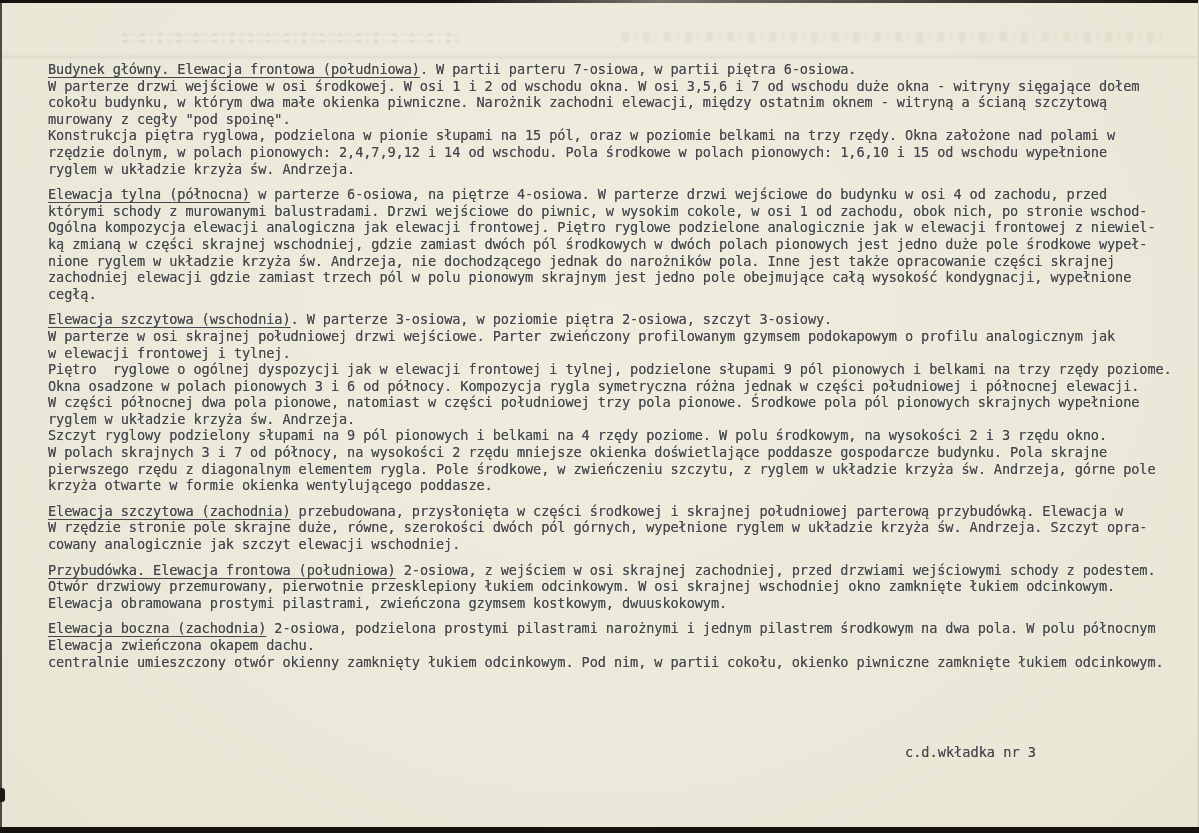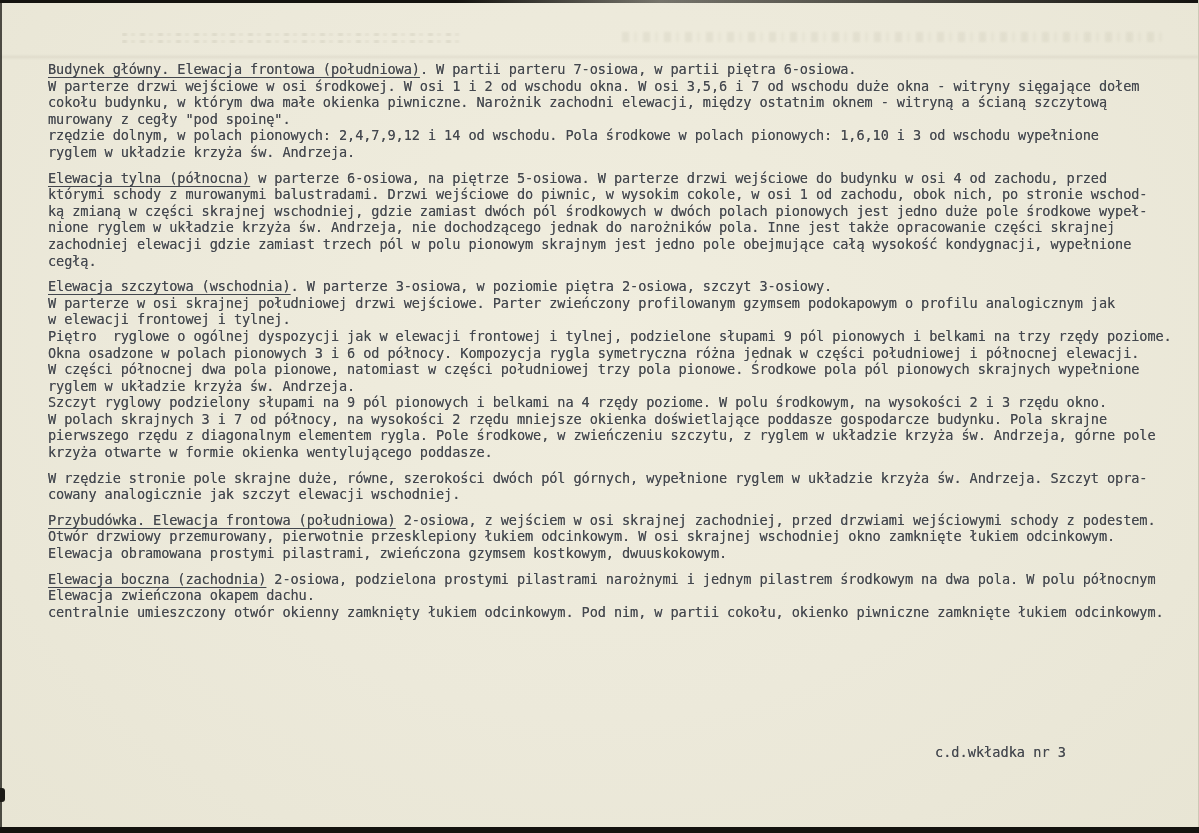--- a/index.html
+++ b/index.html
@@ -35,62 +35,64 @@
     text-shadow:0 0 0.5px rgba(67,71,78,.65);
   }
   .block{margin:0 0 9px 0;}
   .line{white-space:pre;height:16.6px;}
   .u{text-decoration:underline;text-decoration-thickness:1px;text-underline-offset:3px;}
   .footer-note{
     position:absolute;left:905px;top:744px;
     color:#43474e;font-size:13.6px;line-height:16.6px;
     text-shadow:0 0 0.5px rgba(67,71,78,.65);
     white-space:pre;
-    margin-left:30px;
   }
 </style>
 </head>
 <body>
 
 <div class="page" style="background-color: rgb(236, 233, 218);">
   <div class="ghost ghost-left"></div>
   <div class="ghost ghost-right"></div>
   <div class="streak"></div>
 
   <div class="doc" style="color: rgb(67, 71, 78);">
       <div class="block">
         <div class="line"><span class="u">Budynek główny. Elewacja frontowa (południowa)</span><span>. W partii parteru 7-osiowa, w partii piętra 6-osiowa.</span></div>
         <div class="line"><span>W parterze drzwi wejściowe w osi środkowej. W osi 1 i 2 od wschodu okna. W osi 3,5,6 i 7 od wschodu duże okna - witryny sięgające dołem</span></div>
         <div class="line"><span>cokołu budynku, w którym dwa małe okienka piwniczne. Narożnik zachodni elewacji, między ostatnim oknem - witryną a ścianą szczytową</span></div>
         <div class="line"><span>murowany z cegły "pod spoinę".</span></div>
-        <div class="line"><span>rzędzie dolnym, w polach pionowych: 2,4,7,9,12 i 14 od wschodu. Pola środkowe w polach pionowych: 1,6,10 i 3 od wschodu wypełnione</span></div>
+        <div class="line"><span>Konstrukcja piętra ryglowa, podzielona w pionie słupami na 15 pól, oraz w poziomie belkami na trzy rzędy. Okna założone nad polami w</span></div>
+        <div class="line"><span>rzędzie dolnym, w polach pionowych: 2,4,7,9,12 i 14 od wschodu. Pola środkowe w polach pionowych: 1,6,10 i 15 od wschodu wypełnione</span></div>
         <div class="line"><span>ryglem w układzie krzyża św. Andrzeja.</span></div>
       </div>
       <div class="block">
-        <div class="line"><span class="u">Elewacja tylna (północna)</span><span> w parterze 6-osiowa, na piętrze 5-osiowa. W parterze drzwi wejściowe do budynku w osi 4 od zachodu, przed</span></div>
+        <div class="line"><span class="u">Elewacja tylna (północna)</span><span> w parterze 6-osiowa, na piętrze 4-osiowa. W parterze drzwi wejściowe do budynku w osi 4 od zachodu, przed</span></div>
         <div class="line"><span>którymi schody z murowanymi balustradami. Drzwi wejściowe do piwnic, w wysokim cokole, w osi 1 od zachodu, obok nich, po stronie wschod-</span></div>
+        <div class="line"><span>Ogólna kompozycja elewacji analogiczna jak elewacji frontowej. Piętro ryglowe podzielone analogicznie jak w elewacji frontowej z niewiel-</span></div>
         <div class="line"><span>ką zmianą w części skrajnej wschodniej, gdzie zamiast dwóch pól środkowych w dwóch polach pionowych jest jedno duże pole środkowe wypeł-</span></div>
         <div class="line"><span>nione ryglem w układzie krzyża św. Andrzeja, nie dochodzącego jednak do narożników pola. Inne jest także opracowanie części skrajnej</span></div>
         <div class="line"><span>zachodniej elewacji gdzie zamiast trzech pól w polu pionowym skrajnym jest jedno pole obejmujące całą wysokość kondygnacji, wypełnione</span></div>
         <div class="line"><span>cegłą.</span></div>
       </div>
       <div class="block">
         <div class="line"><span class="u">Elewacja szczytowa (wschodnia)</span><span>. W parterze 3-osiowa, w poziomie piętra 2-osiowa, szczyt 3-osiowy.</span></div>
         <div class="line"><span>W parterze w osi skrajnej południowej drzwi wejściowe. Parter zwieńczony profilowanym gzymsem podokapowym o profilu analogicznym jak</span></div>
         <div class="line"><span>w elewacji frontowej i tylnej.</span></div>
         <div class="line"><span>Piętro  ryglowe o ogólnej dyspozycji jak w elewacji frontowej i tylnej, podzielone słupami 9 pól pionowych i belkami na trzy rzędy poziome.</span></div>
         <div class="line"><span>Okna osadzone w polach pionowych 3 i 6 od północy. Kompozycja rygla symetryczna różna jednak w części południowej i północnej elewacji.</span></div>
         <div class="line"><span>W części północnej dwa pola pionowe, natomiast w części południowej trzy pola pionowe. Środkowe pola pól pionowych skrajnych wypełnione</span></div>
         <div class="line"><span>ryglem w układzie krzyża św. Andrzeja.</span></div>
         <div class="line"><span>Szczyt ryglowy podzielony słupami na 9 pól pionowych i belkami na 4 rzędy poziome. W polu środkowym, na wysokości 2 i 3 rzędu okno.</span></div>
         <div class="line"><span>W polach skrajnych 3 i 7 od północy, na wysokości 2 rzędu mniejsze okienka doświetlające poddasze gospodarcze budynku. Pola skrajne</span></div>
         <div class="line"><span>pierwszego rzędu z diagonalnym elementem rygla. Pole środkowe, w zwieńczeniu szczytu, z ryglem w układzie krzyża św. Andrzeja, górne pole</span></div>
         <div class="line"><span>krzyża otwarte w formie okienka wentylującego poddasze.</span></div>
       </div>
       <div class="block">
+        <div class="line"><span class="u">Elewacja szczytowa (zachodnia)</span><span> przebudowana, przysłonięta w części środkowej i skrajnej południowej parterową przybudówką. Elewacja w</span></div>
         <div class="line"><span>W rzędzie stronie pole skrajne duże, równe, szerokości dwóch pól górnych, wypełnione ryglem w układzie krzyża św. Andrzeja. Szczyt opra-</span></div>
         <div class="line"><span>cowany analogicznie jak szczyt elewacji wschodniej.</span></div>
       </div>
       <div class="block">
         <div class="line"><span class="u">Przybudówka. Elewacja frontowa (południowa)</span><span> 2-osiowa, z wejściem w osi skrajnej zachodniej, przed drzwiami wejściowymi schody z podestem.</span></div>
         <div class="line"><span>Otwór drzwiowy przemurowany, pierwotnie przesklepiony łukiem odcinkowym. W osi skrajnej wschodniej okno zamknięte łukiem odcinkowym.</span></div>
         <div class="line"><span>Elewacja obramowana prostymi pilastrami, zwieńczona gzymsem kostkowym, dwuuskokowym.</span></div>
       </div>
       <div class="block">
         <div class="line"><span class="u">Elewacja boczna (zachodnia)</span><span> 2-osiowa, podzielona prostymi pilastrami narożnymi i jednym pilastrem środkowym na dwa pola. W polu północnym</span></div>

